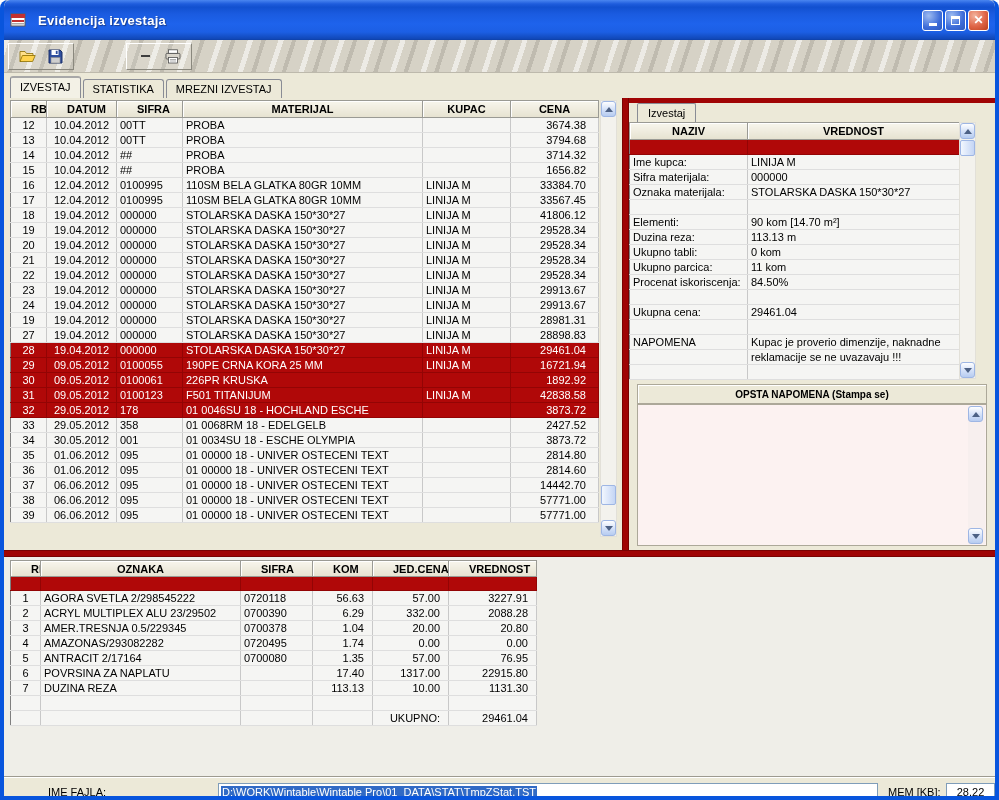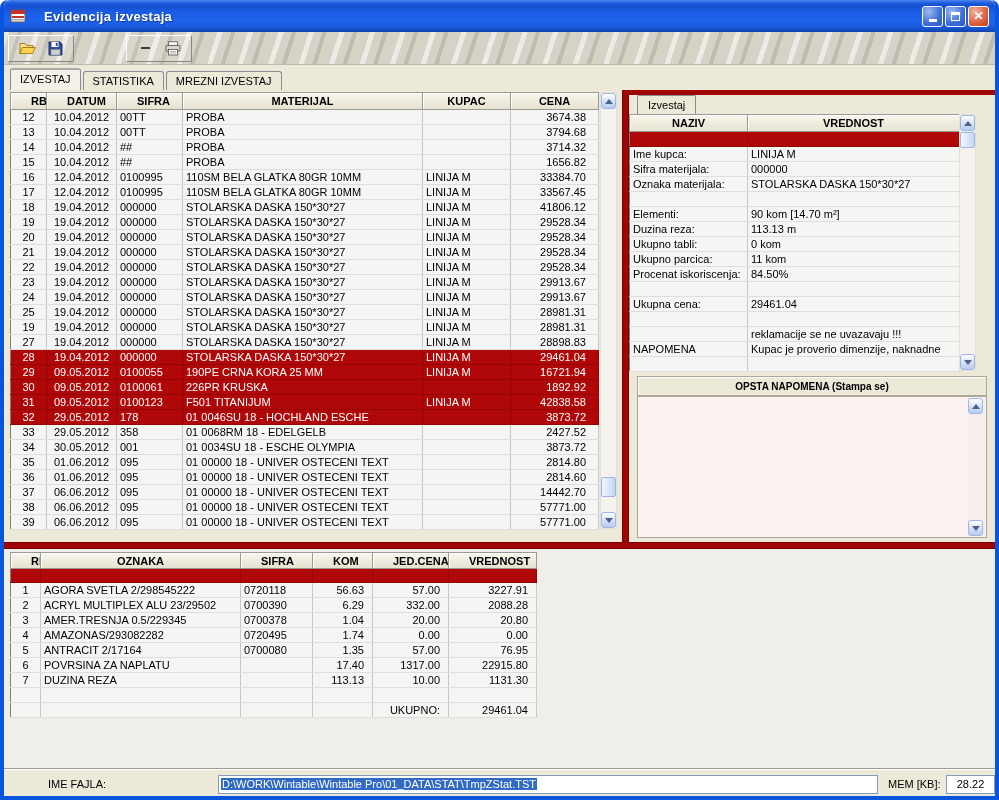--- a/index.html
+++ b/index.html
@@ -4,21 +4,21 @@
 <style>
   * { box-sizing: border-box; }
   html,body { margin:0; padding:0; background:#fff; }
   body { width:999px; height:800px; font-family:"Liberation Sans", sans-serif; font-size:11px; color:#000; }
 
   .window { position:relative; width:999px; height:800px;
     border-left:4px solid #0855DD; border-right:4px solid #0855DD; border-bottom:4px solid #0855DD;
     border-radius:8px 8px 0 0; background:#ECE9D8; overflow:hidden; }
 
   
-  .titlebar { height:32px; display:flex; align-items:center; padding:0 6px; gap:18px;
+  .titlebar { height:40px; display:flex; align-items:center; padding:0 6px; gap:12px;
     background: linear-gradient(180deg,#4A86F0 0%,#1E5CDC 10%,#1250CF 18%,#1A5BE0 35%,#1E63EC 60%,#1C5FE4 80%,#1148B8 97%,#0D3FA6 100%);
     border-radius:6px 6px 0 0; }
   .title-icon { width:16px; height:16px; flex:0 0 auto; }
   .title-text { color:#fff; font-weight:bold; font-size:13px; text-shadow:1px 1px 1px #1B3E8E; flex:1; letter-spacing:0.3px; }
   .winbtns { display:flex; gap:2px; }
   .wbtn { width:21px; height:21px; border:1px solid #fff; border-radius:3px; position:relative;
     display:flex; align-items:center; justify-content:center;
     background: radial-gradient(circle at 30% 25%, #9DBBF1, #3D6CD8 60%, #2E59BE); cursor:default; }
   .wbtn.close { background: radial-gradient(circle at 30% 25%, #F2B29C, #DF6547 55%, #BC3F1C); }
   .glyph-min { width:8px; height:3px; background:#fff; margin-top:9px; }
@@ -297,28 +297,20 @@
             </tr>
             <tr>
               <td class="col-rb">24</td>
               <td class="col-datum">19.04.2012</td>
               <td>000000</td>
               <td>STOLARSKA DASKA 150*30*27</td>
               <td>LINIJA M</td>
               <td class="col-cena">29913.67</td>
             </tr>
             <tr>
-              <td class="col-rb">25</td>
-              <td class="col-datum">19.04.2012</td>
-              <td>000000</td>
-              <td>STOLARSKA DASKA 150*30*27</td>
-              <td>LINIJA M</td>
-              <td class="col-cena">28981.31</td>
-            </tr>
-            <tr>
               <td class="col-rb">19</td>
               <td class="col-datum">19.04.2012</td>
               <td>000000</td>
               <td>STOLARSKA DASKA 150*30*27</td>
               <td>LINIJA M</td>
               <td class="col-cena">28981.31</td>
             </tr>
             <tr>
               <td class="col-rb">27</td>
               <td class="col-datum">19.04.2012</td>
@@ -496,26 +488,26 @@
               </tr>
               <tr>
                 <td>Ukupna cena:</td>
                 <td>29461.04</td>
               </tr>
               <tr>
                 <td></td>
                 <td></td>
               </tr>
               <tr>
-                <td></td>
-                <td>reklamacije se ne uvazavaju !!!</td>
-              </tr>
-              <tr>
                 <td>NAPOMENA</td>
                 <td>Kupac je proverio dimenzije, naknadne</td>
+              </tr>
+              <tr>
+                <td></td>
+                <td>reklamacije se ne uvazavaju !!!</td>
               </tr>
               <tr>
                 <td></td>
                 <td></td>
               </tr>
             </tbody>
         </table>
         <div class="xpsb" style="left:330px; top:0; height:257px;">
           <div class="sb-btn up"></div>
           <div class="sb-thumb" style="top:17px; height:16px;"></div>

